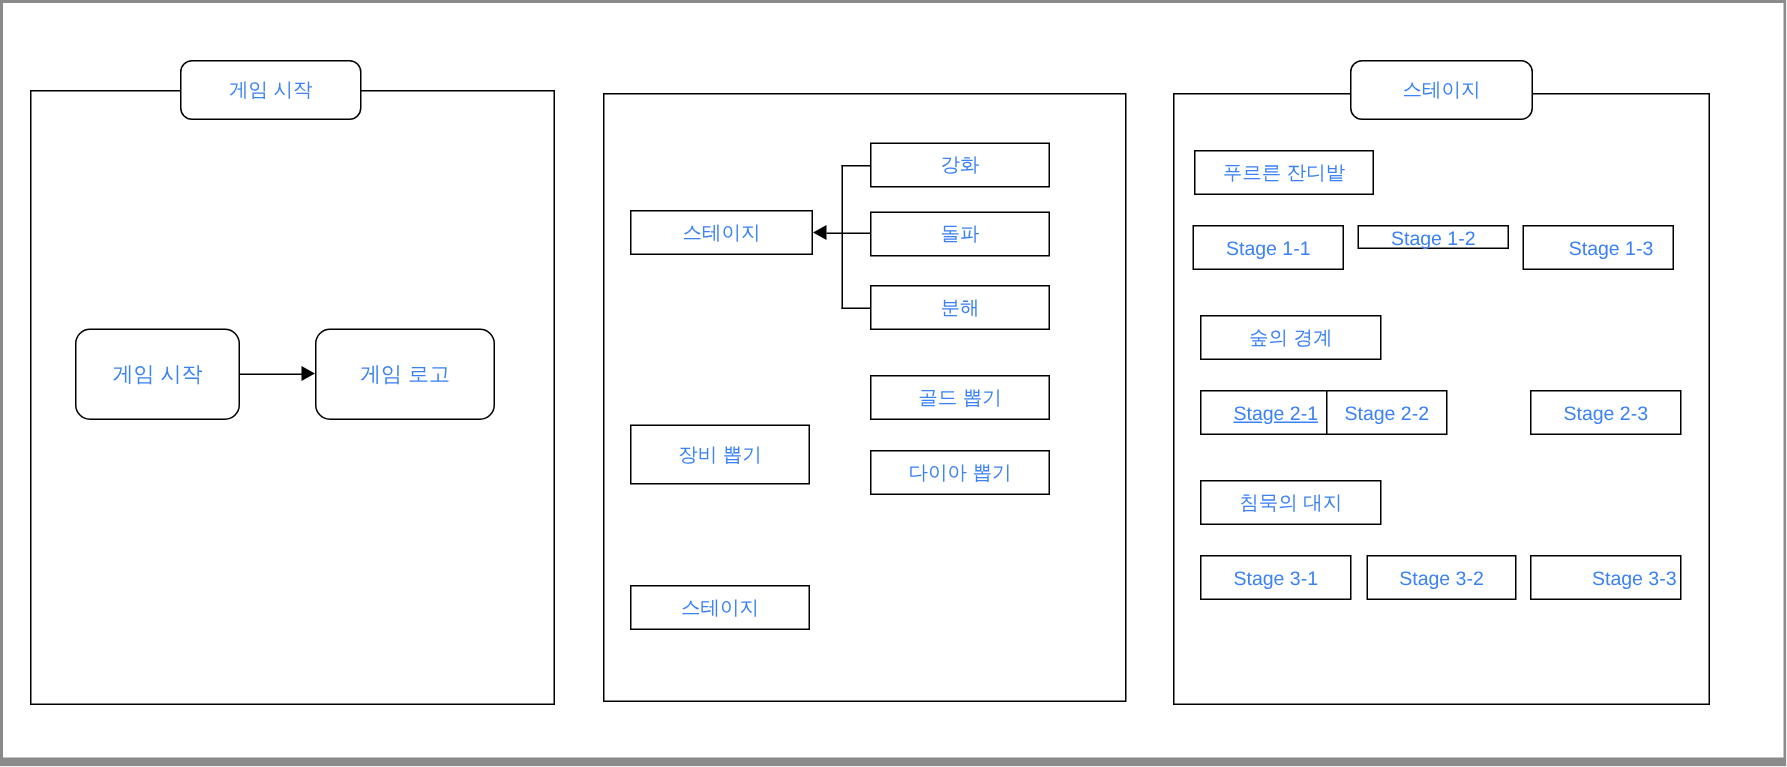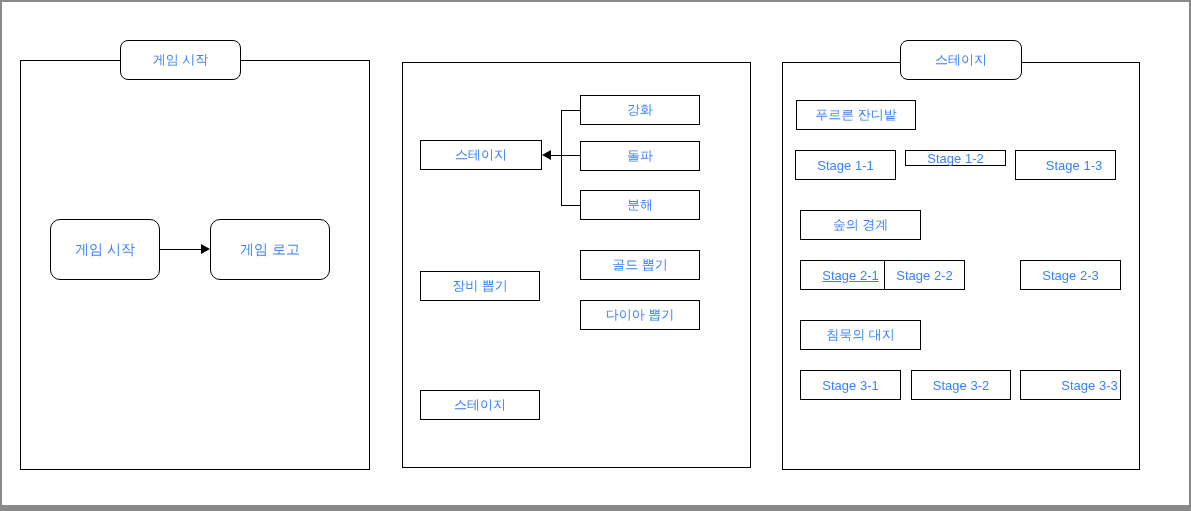--- a/index.html
+++ b/index.html
@@ -92,21 +92,21 @@
 
   <div class="hline" style="left:160px; top:249px; width:42px;"></div>
   <div class="arrowhead-right" style="left:201px; top:244px;"></div>
 
   <div class="panel" style="left:402px; top:62px; width:349px; height:406px;"></div>
 
   <div class="node" style="left:420px; top:140px; width:122px; height:30px;">스테이지</div>
   <div class="node" style="left:580px; top:95px; width:120px; height:30px;">강화</div>
   <div class="node" style="left:580px; top:141px; width:120px; height:30px;">돌파</div>
   <div class="node" style="left:580px; top:190px; width:120px; height:30px;">분해</div>
-  <div class="node" style="left:420px; top:271px; width:120px; height:30px;">장비 뽑기</div>
+  <div class="node" style="left:420px; top:283px; width:120px; height:40px;">장비 뽑기</div>
   <div class="node" style="left:580px; top:250px; width:120px; height:30px;">골드 뽑기</div>
   <div class="node" style="left:580px; top:300px; width:120px; height:30px;">다이아 뽑기</div>
   <div class="node" style="left:420px; top:390px; width:120px; height:30px;">스테이지</div>
 
   <div class="vline" style="left:561px; top:110px; height:96px;"></div>
   <div class="hline" style="left:561px; top:110px; width:19px;"></div>
   <div class="hline" style="left:561px; top:205px; width:19px;"></div>
   <div class="hline" style="left:551px; top:155px; width:29px;"></div>
   <div class="arrowhead-left" style="left:542px; top:150px;"></div>
 

